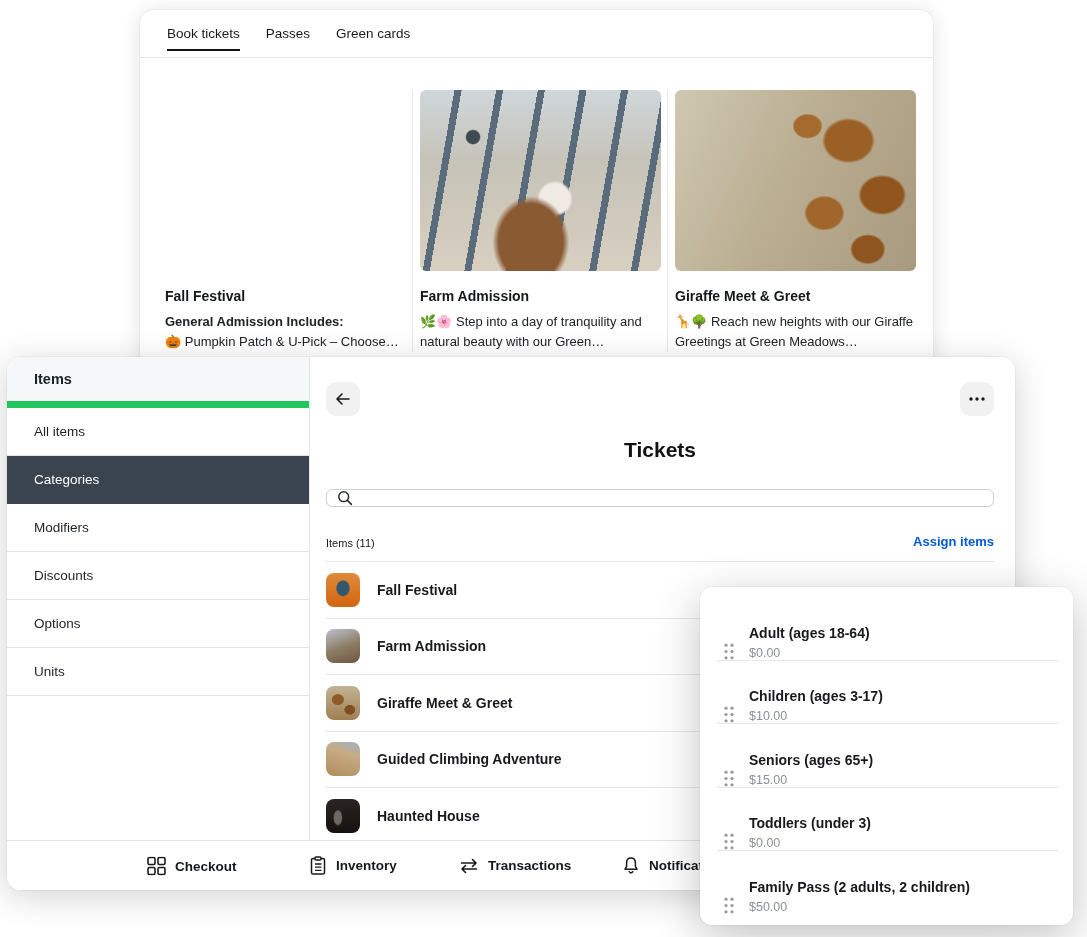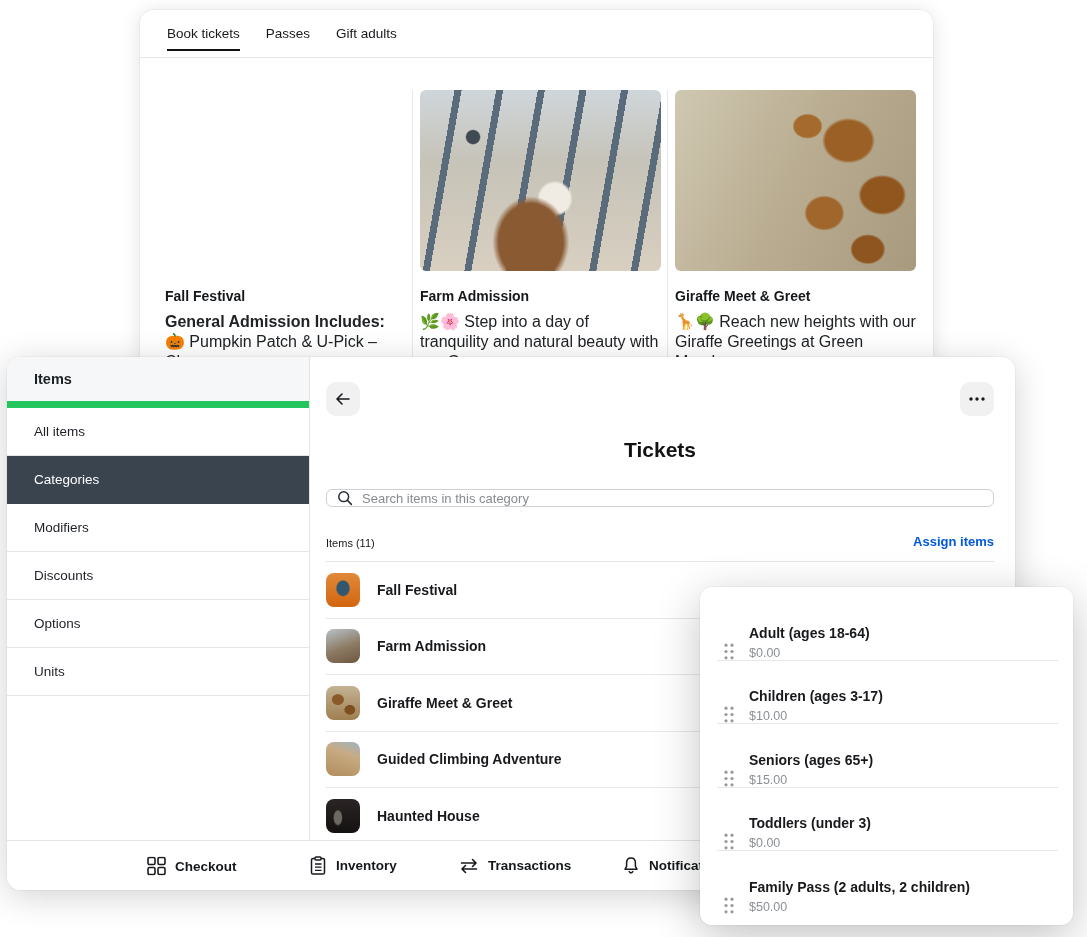--- a/index.html
+++ b/index.html
@@ -13,21 +13,21 @@
     box-shadow:0 2px 20px rgba(0,0,0,.12), 0 0 0 1px rgba(0,0,0,.03);
   }
   .tabbar { height:48px; display:flex; align-items:center; gap:26px; padding:0 27px; border-bottom:1px solid #e6e6e8; }
   .tab { position:relative; font-size:13.5px; font-weight:500; color:#17191c; cursor:pointer; }
   .tab.active::after { content:""; position:absolute; left:0; right:0; bottom:-10px; height:2px; background:#121212; }
   .cards { display:flex; padding:32px 18px 0 18px; }
   .card { width:255px; padding:0 7px; border-right:1px solid #e8e8ea; }
   .card:last-child { border-right:none; }
   .card-img { width:241px; height:181px; border-radius:6px; }
   .card-title { margin-top:17px; font-size:14px; font-weight:700; color:#15181b; }
-  .card-desc { margin-top:8px; font-size:16px; line-height:20px; color:#202326; }
+  .card-desc { margin-top:8px; font-size:13px; line-height:20px; color:#202326; }
   .card-desc .bold-line { font-weight:700; }
 
   .img-pumpkin {
     background:
       radial-gradient(26px 13px at 50% 16%, #dcc democratic 0, transparent 0),
       radial-gradient(27px 13px at 49% 15%, #d9c28f 58%, transparent 62%),
       radial-gradient(36px 42px at 49% 50%, #3a6a8c 52%, transparent 60%),
       radial-gradient(62px 44px at 10% 82%, #e8741f 58%, transparent 66%),
       radial-gradient(74px 52px at 88% 78%, #e2690f 58%, transparent 66%),
       radial-gradient(58px 42px at 45% 97%, #f08024 58%, transparent 66%),
@@ -106,21 +106,21 @@
 </style>
 </head>
 <body>
 
 <div class="stage">
 
   <div class="booking-window">
     <div class="tabbar">
       <div class="tab active">Book tickets</div>
       <div class="tab">Passes</div>
-      <div class="tab">Gift adults</div>
+      <div class="tab">Green cards</div>
     </div>
     <div class="cards">
       <div class="card">
         <div class="card-img img-pumpkin"></div>
         <div class="card-title">Fall Festival</div>
         <div class="card-desc">
           <div class="bold-line">General Admission Includes:</div>
           <div>🎃 Pumpkin Patch &amp; U-Pick – Choose…</div>
         </div>
       </div>
@@ -171,21 +171,20 @@
 
       <div class="page-title">Tickets</div>
 
       <div class="searchbox">
         <span>
           <svg width="16" height="16" viewBox="0 0 16 16">
               <circle cx="6.7" cy="6.7" r="4.9" fill="none" stroke="#2a2d31" stroke-width="1.5"></circle>
               <path d="M10.4 10.4 L14.4 14.4" stroke="#2a2d31" stroke-width="1.5" stroke-linecap="round"></path>
             </svg>
         </span>
-        <input type="text" placeholder="Search items in this category" style="">
       </div>
 
       <div class="list-header">
         <div class="items-count">Items (11)</div>
         <div class="assign-link">Assign items</div>
       </div>
 
       <div class="item-row">
         <div class="thumb t-pumpkin"></div>
         <div class="item-name">Fall Festival</div>

